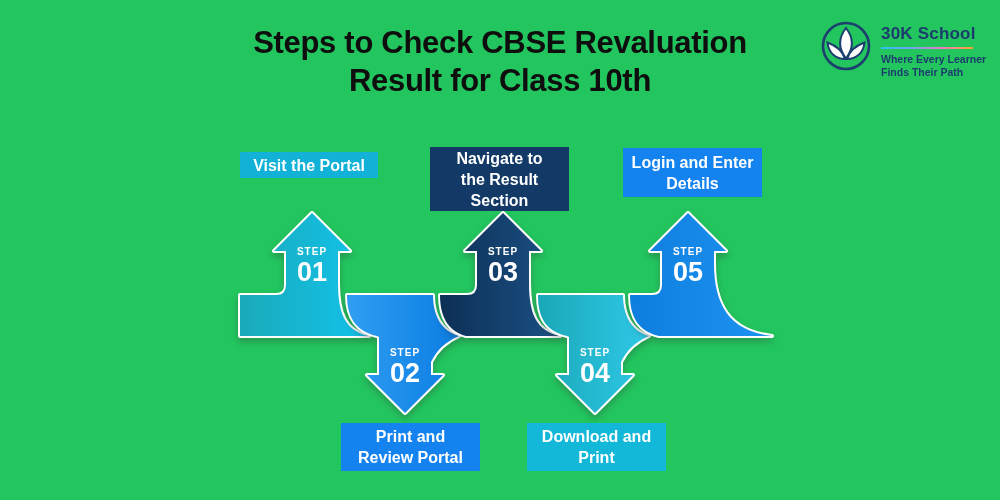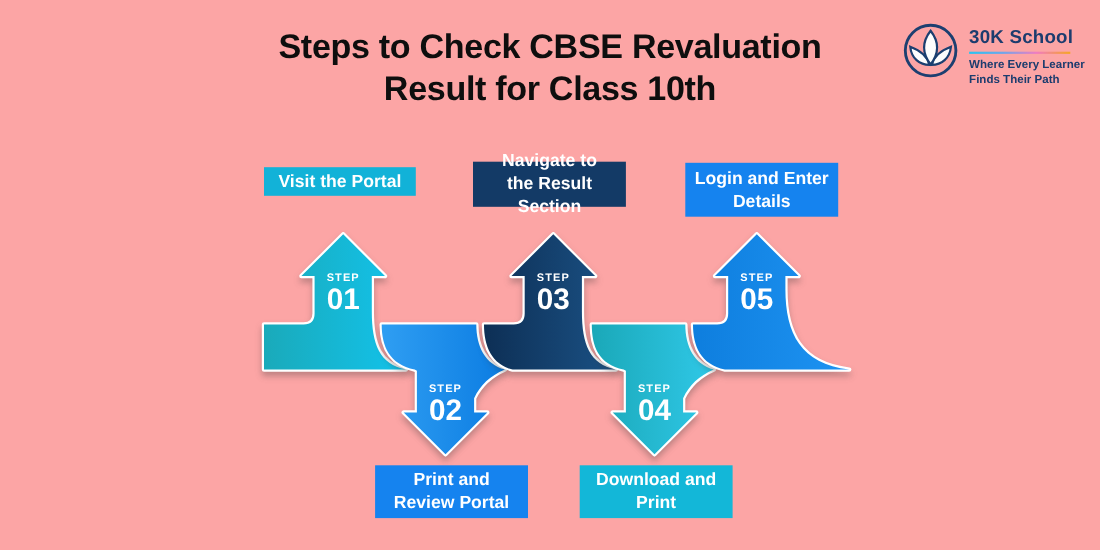--- a/index.html
+++ b/index.html
@@ -1,17 +1,17 @@
 <!DOCTYPE html>
 <html><head>
 <meta charset="utf-8">
 <style>
   html,body{margin:0;padding:0;}
   .stage{
-    position:relative;width:1000px;height:500px;background:#fca5a5;
+    position:relative;width:1000px;height:500px;background:#22c55e;
     font-family:"Liberation Sans",sans-serif;overflow:hidden;
   }
   
   .title{
     position:absolute;top:24px;left:0;width:1000px;text-align:center;
     font-weight:700;font-size:31px;line-height:38px;color:#0e0e0e;letter-spacing:-0.3px;
   }
   
   .logo{position:absolute;top:20px;left:820px;display:flex;align-items:flex-start;gap:9px;}
   .logo-icon{width:52px;height:52px;flex:0 0 auto;}
@@ -26,21 +26,21 @@
     filter:drop-shadow(0 4px 3px rgba(50,50,50,0.30));}
   .step-word{font-size:10px;font-weight:700;letter-spacing:1px;fill:#ffffff;text-anchor:middle;}
   .step-num{font-size:27px;font-weight:600;fill:#ffffff;text-anchor:middle;}
   
   .step-box{
     position:absolute;display:flex;flex-direction:column;align-items:center;justify-content:center;
     color:#fff;font-size:16px;font-weight:700;line-height:21px;text-align:center;
   }
   .b1{left:240px;top:152px;width:138px;height:26px;background:#12b2d8;}
   .b2{left:341px;top:423px;width:139px;height:48px;background:#1583ef;}
-  .b3{left:430px;top:147px;width:139px;height:41px;background:#133a66;}
+  .b3{left:430px;top:147px;width:139px;height:64px;background:#133a66;}
   .b4{left:527px;top:423px;width:139px;height:48px;background:#13b7d8;}
   .b5{left:623px;top:148px;width:139px;height:49px;background:#1583ef;text-align:center;}
 </style>
 </head>
 <body>
 
 <div class="stage">
 
   <div class="title">
     <div>Steps to Check CBSE Revaluation</div>

